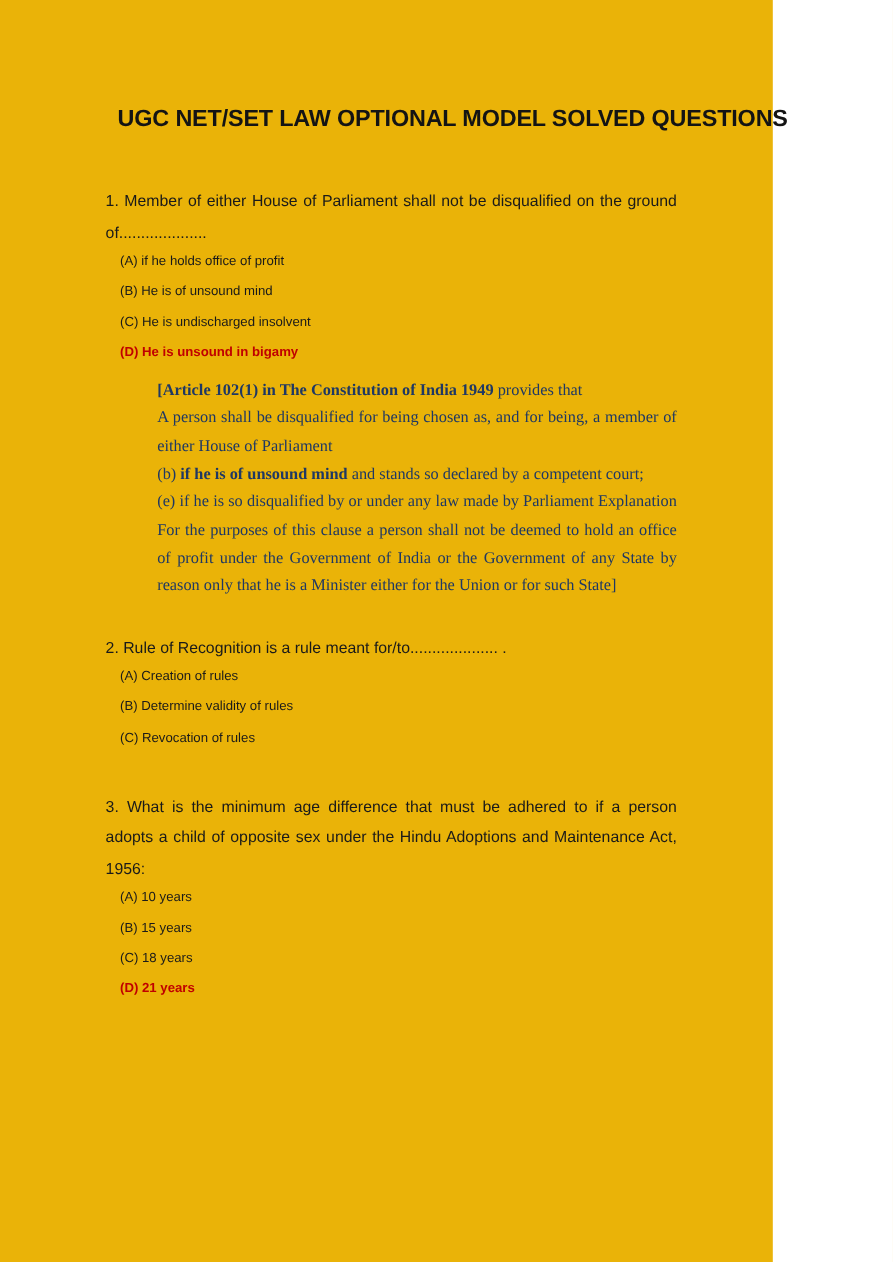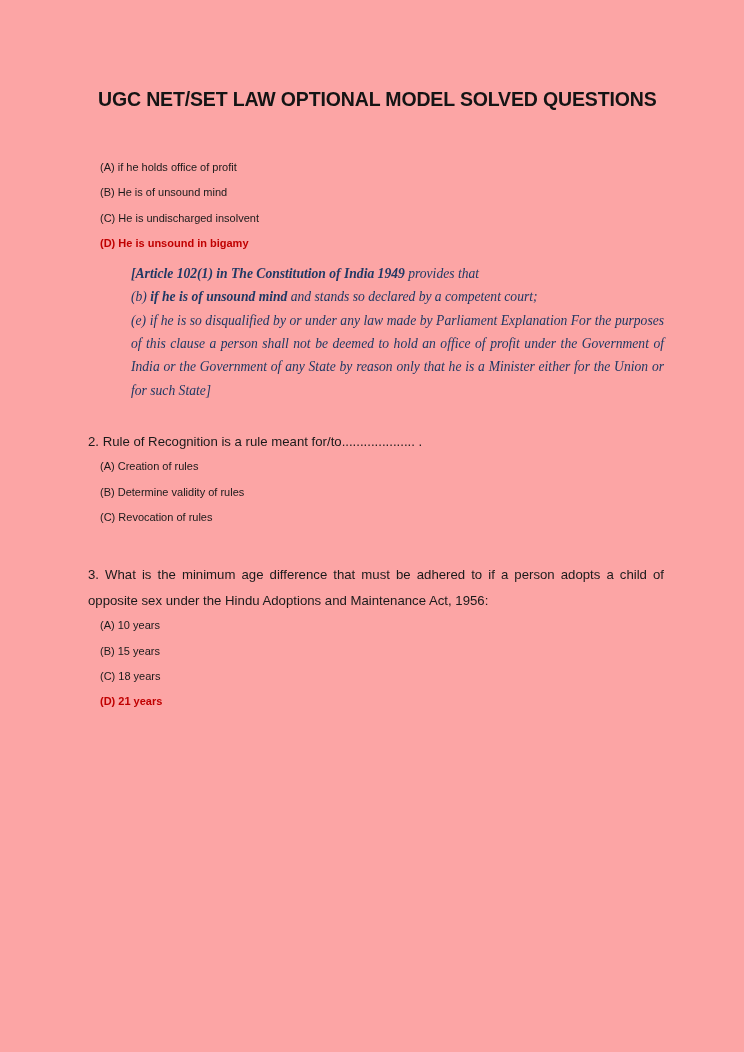--- a/index.html
+++ b/index.html
@@ -9,25 +9,25 @@
   }
   body {
     width: 744px;
     height: 1052px;
     font-family: "Liberation Sans", sans-serif;
     color: #1a1a1a;
     position: relative;
     overflow: hidden;
   }
   .page {
-    width: 744px;
+    width: 644px;
     height: 1052px;
     box-sizing: border-box;
     padding: 88px 80px 0 88px;
-    background: #fca5a5;
+    background: #eab308;
   }
   .doc-title {
     font-size: 19.5px;
     font-weight: bold;
     letter-spacing: -0.15px;
     color: #141414;
     margin: 0 0 44px 10px;
     white-space: nowrap;
   }
   .question {
@@ -54,21 +54,20 @@
     white-space: nowrap;
   }
   .option.correct {
     color: #C00000;
     font-weight: bold;
   }
   .explain {
     margin: 6px 0 0 43px;
     color: #1F3864;
     font-family: "Liberation Serif", serif;
-    font-style: italic;
     font-size: 13.6px;
     line-height: 23.3px;
     text-align: justify;
     text-justify: inter-word;
   }
   .explain p {
     margin: 0;
   }
   .explain b {
     font-weight: bold;
@@ -77,31 +76,33 @@
   .gap-lg { height: 32px; }
 </style>
 </head>
 <body>
 
 <div class="page">
 
   <h1 class="doc-title">UGC NET/SET LAW OPTIONAL MODEL SOLVED QUESTIONS</h1>
 
   <div class="q-block">
+    <p class="question">1. Member of either House of Parliament shall not be disqualified on the ground of....................</p>
     <ul class="options">
       <li class="option">(A) if he holds office of profit</li>
       <li class="option">(B) He is of unsound mind</li>
       <li class="option">(C) He is undischarged insolvent</li>
       <li class="option correct">(D) He is unsound in bigamy</li>
     </ul>
 
     <div class="explain">
       <p>
         <b>[Article 102(1) in The Constitution of India 1949</b><span> provides that</span>
       </p>
+      <p>A person shall be disqualified for being chosen as, and for being, a member of either House of Parliament</p>
       <p>
         <span>(b) </span><b>if he is of unsound mind</b><span> and stands so declared by a competent court;</span>
       </p>
       <p>(e) if he is so disqualified by or under any law made by Parliament Explanation For the purposes of this clause a person shall not be deemed to hold an office of profit under the Government of India or the Government of any State by reason only that he is a Minister either for the Union or for such State]</p>
     </div>
   </div>
 
   <div class="gap-md"></div>
 
   <div class="q-block">

